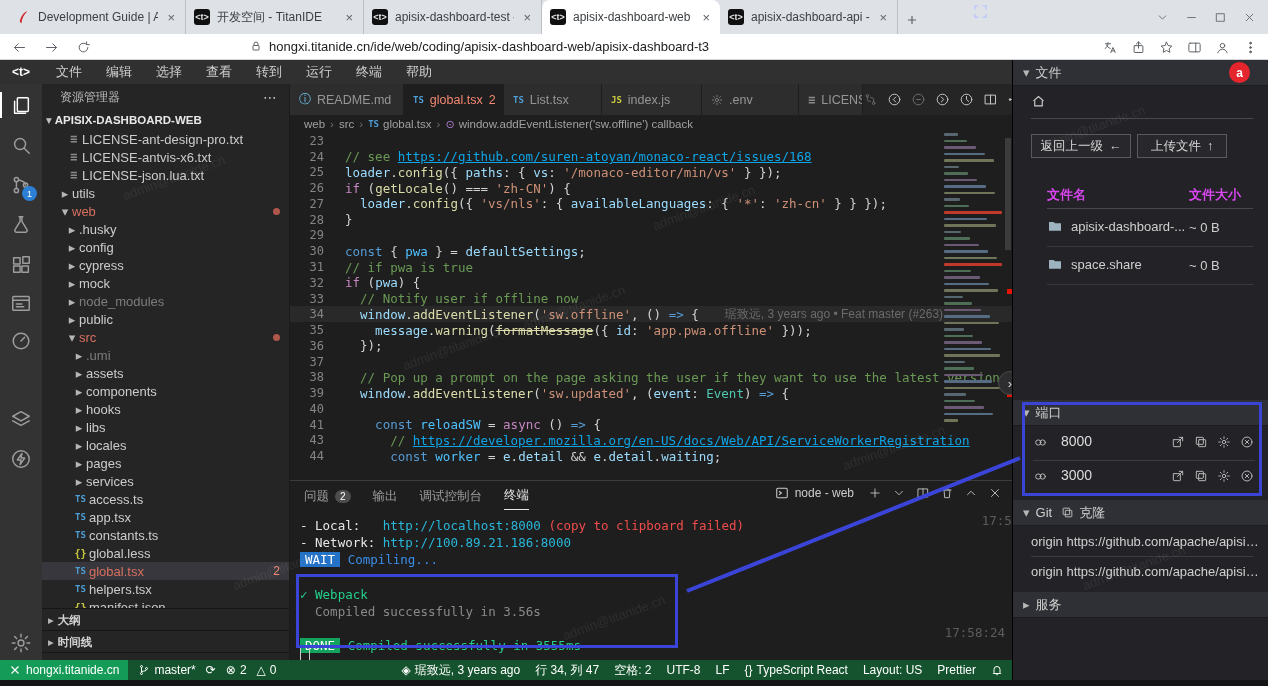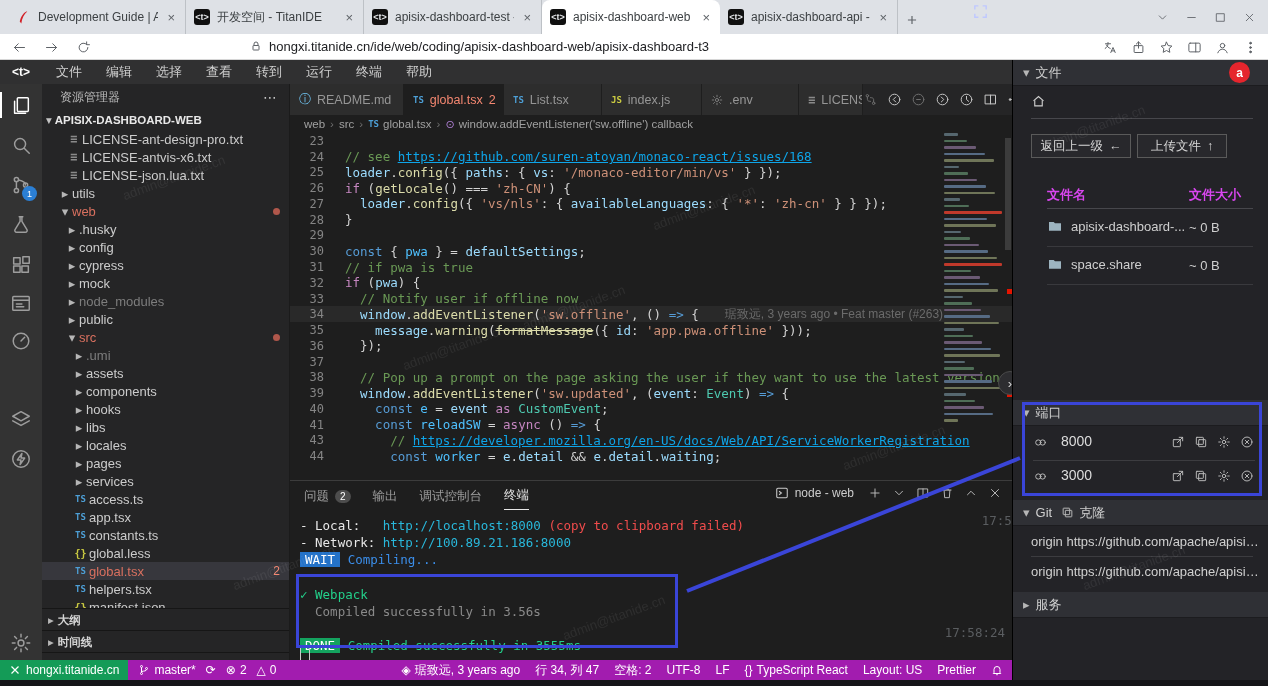--- a/index.html
+++ b/index.html
@@ -123,21 +123,21 @@
   .rpth{position:absolute;color:#d946ef;font-weight:bold;font-size:13px;}
   .rprowname{position:absolute;color:#cfcfcf;font-size:13px;display:flex;align-items:center;gap:8px;}
   .rprowsize{position:absolute;color:#cfcfcf;font-size:13px;}
   .portrow{position:absolute;left:0;width:100%;height:30px;}
   .portnum{position:absolute;left:48px;top:5px;color:#dddddd;font-size:14px;}
   .portlink{position:absolute;left:20px;top:7px;color:#b8b8b8;}
   .porticons{position:absolute;right:14px;top:7px;display:flex;gap:9px;color:#c0c0c0;}
   .remoterow{position:absolute;left:18px;width:228px;color:#d0d0d0;font-size:13px;white-space:nowrap;overflow:hidden;text-overflow:ellipsis;}
 
   
-  #statusbar{left:0;top:660px;width:1012px;height:20px;background:#a21caf;display:flex;align-items:center;color:#fff;font-size:12px;}
+  #statusbar{left:0;top:660px;width:1012px;height:20px;background:#14532d;display:flex;align-items:center;color:#fff;font-size:12px;}
   #sbremote{height:20px;background:#149b57;display:flex;align-items:center;gap:5px;padding:0 9px;}
   .sbitem{display:flex;align-items:center;gap:4px;margin-left:10px;white-space:nowrap;}
   #sbright{margin-left:auto;display:flex;align-items:center;gap:15px;padding-right:9px;white-space:nowrap;}
   #sbright .sbitem{margin-left:0;}
   #bottomstrip{left:0;top:680px;width:1268px;height:6px;background:#151518;}
 
   
   .annobox{border:3px solid #3a45d8;box-sizing:border-box;pointer-events:none;}
   #annoline{left:0;top:0;width:1268px;height:686px;pointer-events:none;}
   .wmark{position:absolute;color:rgba(255,255,255,0.07);font-size:13px;transform:rotate(-20deg);pointer-events:none;white-space:nowrap;}
@@ -582,21 +582,21 @@
       <div class="crow"><span class="lnn">30</span><span class="lcc"><span class="kb">const</span><span class="pl"> { </span><span class="cn">pwa</span><span class="pl"> } = </span><span class="vr">defaultSettings</span><span class="pl">;</span></span></div>
       <div class="crow"><span class="lnn">31</span><span class="lcc"><span class="cm">// if pwa is true</span></span></div>
       <div class="crow"><span class="lnn">32</span><span class="lcc"><span class="kw">if</span><span class="pl"> (</span><span class="vr">pwa</span><span class="pl">) {</span></span></div>
       <div class="crow"><span class="lnn">33</span><span class="lcc"><span class="pl">  </span><span class="cm">// Notify user if offline now</span></span></div>
       <div class="crow cur"><span class="lnn">34</span><span class="lcc"><span class="pl">  </span><span class="vr">window</span><span class="pl">.</span><span class="fn">addEventListener</span><span class="pl">(</span><span class="st">'sw.offline'</span><span class="pl">, () </span><span class="kb">=&gt;</span><span class="pl"> {</span></span><span class="blame">琚致远, 3 years ago • Feat master (#263)</span></div>
       <div class="crow"><span class="lnn">35</span><span class="lcc"><span class="pl">    </span><span class="vr">message</span><span class="pl">.</span><span class="fn">warning</span><span class="pl">(</span><span class="fs">formatMessage</span><span class="pl">({ </span><span class="vr">id</span><span class="pl">: </span><span class="st">'app.pwa.offline'</span><span class="pl"> }));</span></span></div>
       <div class="crow"><span class="lnn">36</span><span class="lcc"><span class="pl">  });</span></span></div>
       <div class="crow"><span class="lnn">37</span><span class="lcc"></span></div>
       <div class="crow"><span class="lnn">38</span><span class="lcc"><span class="pl">  </span><span class="cm">// Pop up a prompt on the page asking the user if they want to use the latest version</span></span></div>
       <div class="crow"><span class="lnn">39</span><span class="lcc"><span class="pl">  </span><span class="vr">window</span><span class="pl">.</span><span class="fn">addEventListener</span><span class="pl">(</span><span class="st">'sw.updated'</span><span class="pl">, (</span><span class="vr">event</span><span class="pl">: </span><span class="ty">Event</span><span class="pl">) </span><span class="kb">=&gt;</span><span class="pl"> {</span></span></div>
-      <div class="crow"><span class="lnn">40</span><span class="lcc"><span class="pl">    </span><span class="kb">const</span><span class="pl"> </span><span class="cn">e</span><span class="pl"> = </span><span class="vr">event</span><span class="pl"> </span><span class="kw">as</span><span class="pl"> </span><span class="ty">CustomEvent</span><span class="pl">;</span></span></div>
+      <div class="crow"><span class="lnn">40</span></div>
       <div class="crow"><span class="lnn">41</span><span class="lcc"><span class="pl">    </span><span class="kb">const</span><span class="pl"> </span><span class="cn">reloadSW</span><span class="pl"> = </span><span class="kw">async</span><span class="pl"> () </span><span class="kb">=&gt;</span><span class="pl"> {</span></span></div>
       <div class="crow"><span class="lnn">43</span><span class="lcc"><span class="pl">      </span><span class="cm">// </span><span class="cl">https://developer.mozilla.org/en-US/docs/Web/API/ServiceWorkerRegistration</span></span></div>
       <div class="crow"><span class="lnn">44</span><span class="lcc"><span class="pl">      </span><span class="kb">const</span><span class="pl"> </span><span class="cn">worker</span><span class="pl"> = </span><span class="vr">e</span><span class="pl">.</span><span class="vr">detail</span><span class="pl"> &amp;&amp; </span><span class="vr">e</span><span class="pl">.</span><span class="vr">detail</span><span class="pl">.</span><span class="vr">waiting</span><span class="pl">;</span></span></div>
     </div>
   <div class="abs" id="minimap">
       <div class="mmbar" style="top: 0px; width: 14px; background: rgb(86, 103, 111);"></div>
       <div class="mmbar" style="top: 6.5px; width: 23px; background: rgb(79, 110, 87);"></div>
       <div class="mmbar" style="top: 13px; width: 32px; background: rgb(107, 90, 116);"></div>
       <div class="mmbar" style="top: 19.5px; width: 41px; background: rgb(86, 107, 132);"></div>
       <div class="mmbar" style="top: 26px; width: 50px; background: rgb(111, 117, 88);"></div>

